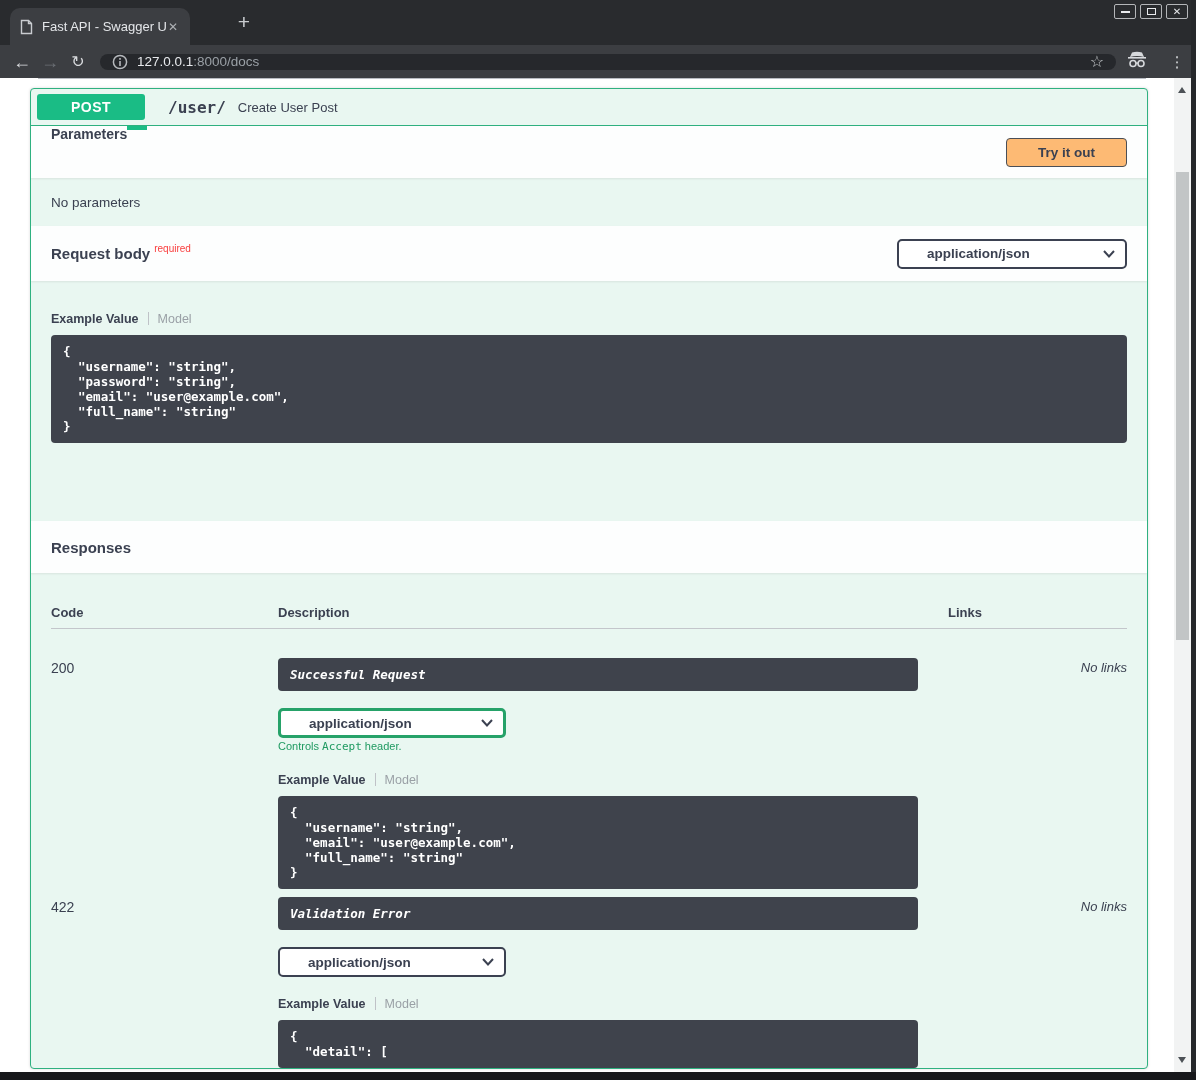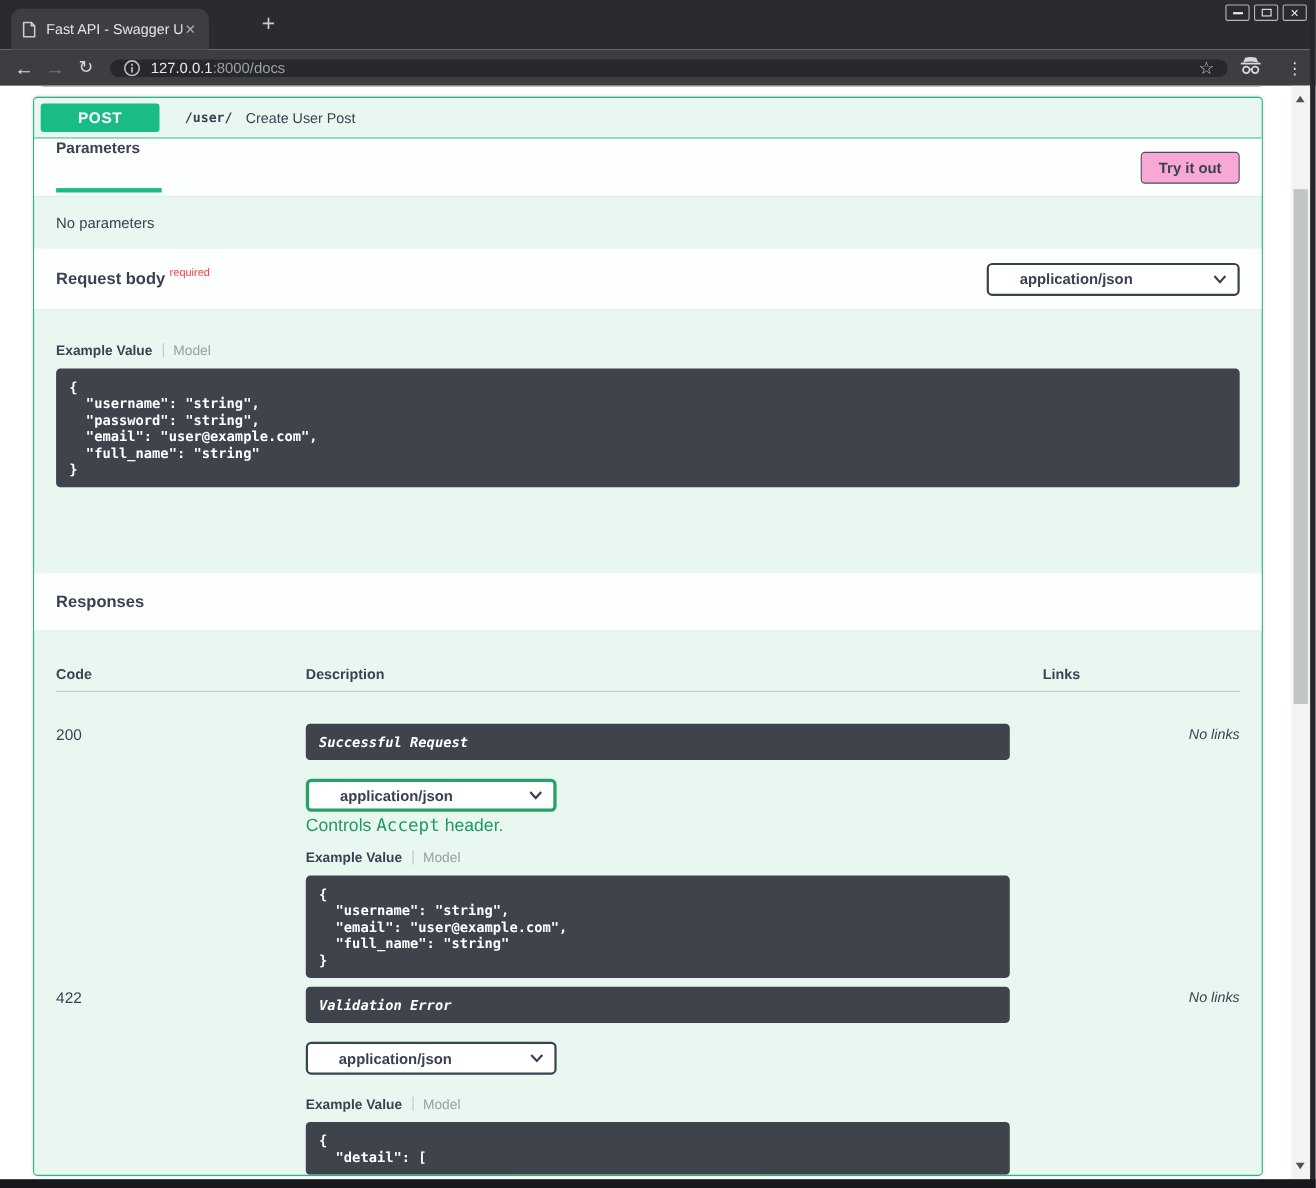--- a/index.html
+++ b/index.html
@@ -42,30 +42,30 @@
   .tag-divider { margin-left:38px; width:1108px; height:1px; background:#b9bcc2; }
 
   .opblock { margin:9px 0 0 30px; width:1118px; border:1px solid #2fb180; border-radius:4px;
              background:#e9f7f1; box-shadow:0 0 3px rgba(0,0,0,.15); overflow:hidden; }
 
   .summary { height:37px; display:flex; align-items:center; padding:0 6px; border-bottom:1px solid #2fb180; }
   .method-badge { width:108px; height:26px; background:#1abc85; border-radius:3px; color:#fff;
                   font-size:14px; font-weight:700; letter-spacing:.5px; display:flex;
                   align-items:center; justify-content:center; }
   .op-path { margin-left:23px; font-family:"DejaVu Sans Mono", monospace; font-weight:700;
-             font-size:12px; color:#3b4151; }
+             font-size:16px; color:#3b4151; }
   .op-desc { margin-left:12px; font-size:13px; color:#3b4151; }
 
   .sec-header { background:rgba(255,255,255,.88); box-shadow:0 1px 2px rgba(0,0,0,.08);
                 display:flex; align-items:center; justify-content:space-between; padding:0 20px; }
   .params-header { height:52px; }
-  .tab-item { align-self:stretch; display:flex; flex-direction:column; justify-content:space-between; padding-bottom:3px; width:96px; }
+  .tab-item { align-self:stretch; display:flex; flex-direction:row; justify-content:flex-start; padding-bottom:3px; width:96px; }
   .tab-item .tab-text { font-size:14px; font-weight:700; color:#3b4151; margin-bottom:11px; }
   .tab-underline { height:4px; width:96px; background:#1abc85; }
-  .try-btn { width:90px; height:29px; background:#f9a8d4; border:1.5px solid #4a4f57; border-radius:4px;
+  .try-btn { width:121px; height:29px; background:#fdba74; border:1.5px solid #4a4f57; border-radius:4px;
              font-family:"Liberation Sans", sans-serif; font-size:13.5px; font-weight:700; color:#3b4151; }
 
   .noparams { height:48px; display:flex; align-items:center; padding:0 20px; font-size:13.5px; color:#3b4151; }
 
   .reqbody-header { height:55px; }
   .rb-label { font-size:15px; font-weight:700; color:#3b4151; }
   .required { font-size:10px; color:#f93e3e; margin-left:4px; position:relative; top:-1px; }
 
   .select { height:30px; background:#fff; border-radius:5px; display:flex; align-items:center;
             justify-content:space-between; padding:0 10px 0 28px; font-size:13.5px; font-weight:700;
@@ -91,21 +91,21 @@
   .resp-cols { display:grid; grid-template-columns:227px 670px 1fr; font-size:13px; font-weight:700; color:#3b4151; height:16px; }
   .resp-divider { margin-top:7px; height:1px; background:#c3c6cb; }
   .resp-row { display:grid; grid-template-columns:227px 670px 1fr; margin-top:29px; }
   .resp-row.second { margin-top:8px; }
   .code-cell { font-size:14px; color:#3b4151; padding-top:2px; }
   .links-cell { font-size:13px; font-style:italic; color:#3b4151; padding-top:2px;text-align:right; }
   .resp-bar { width:640px; height:33px; background:#3f434c; border-radius:4px; display:flex; align-items:center;
               padding:0 12px; color:#fff; font-family:"DejaVu Sans Mono", monospace; font-size:12.5px;
               font-weight:700; font-style:italic; }
   .desc-cell .select { margin-top:17px; }
-  .controls-note { margin-top:2px; font-size:16px; color:#1f9a61; height:15px; }
+  .controls-note { margin-top:2px; font-size:11px; color:#1f9a61; height:15px; }
   .controls-note .mono { font-family:"DejaVu Sans Mono", monospace; }
   .desc-cell .tabs { margin-top:17px; }
   .desc-cell .tabs.late { margin-top:19px; }
 
   .chev { flex:none; }
 
   
   .scrollbar { position:absolute; left:1174px; top:78px; width:17px; height:994px; background:#f2f3f3; z-index:5; }
   .sb-up { position:absolute; top:9px; left:4px; width:0; height:0;
            border-left:4.5px solid transparent; border-right:4.5px solid transparent; border-bottom:6px solid #4d5156; }

